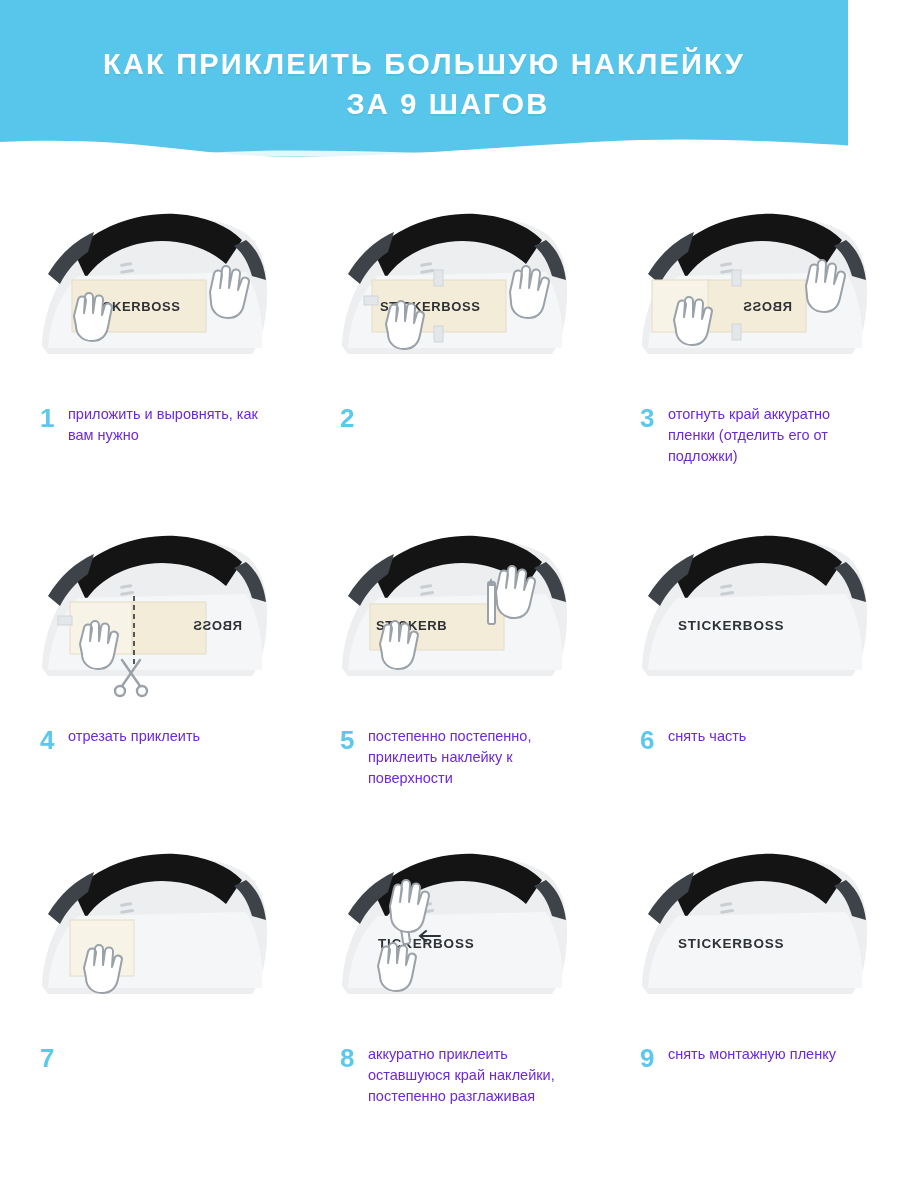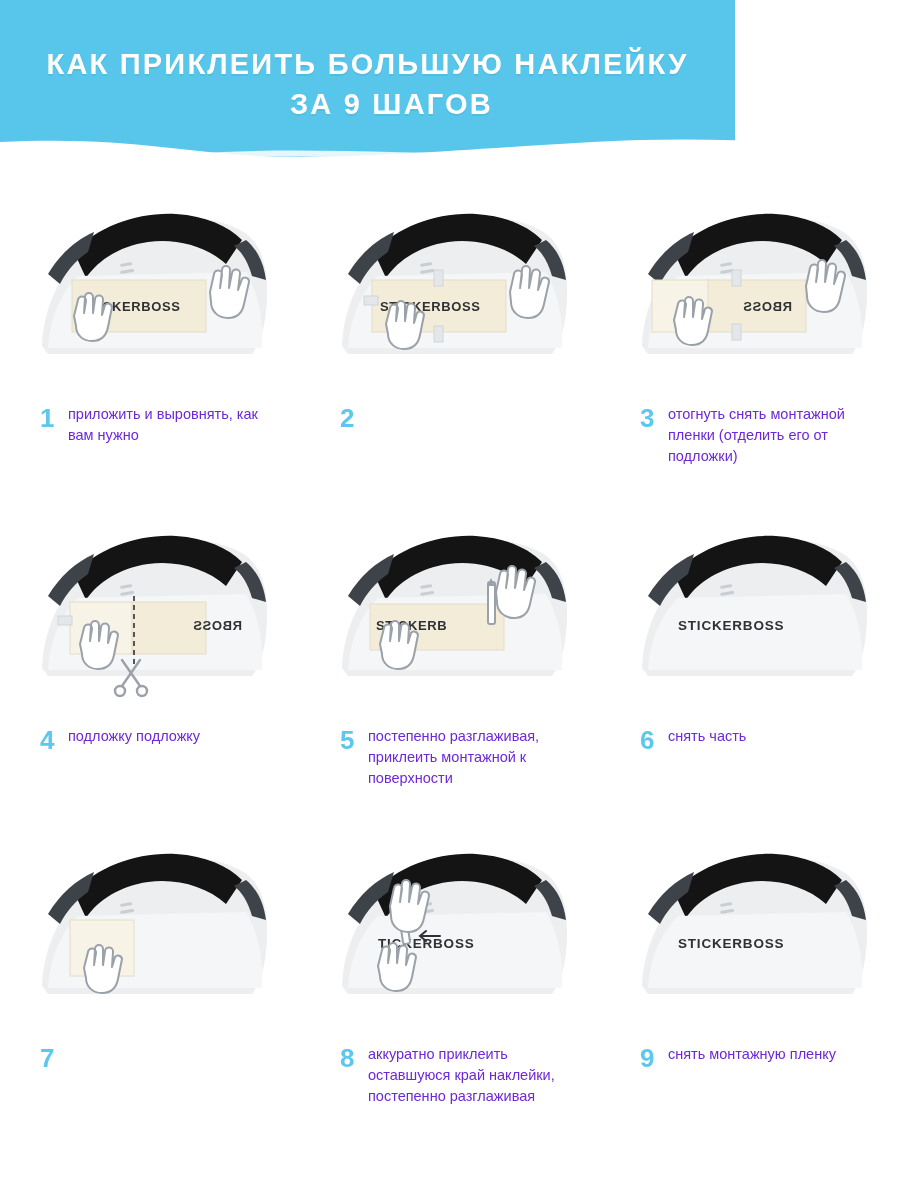--- a/index.html
+++ b/index.html
@@ -12,21 +12,21 @@
     height: 1200px;
     font-family: "Liberation Sans", sans-serif;
     color: #2b2b2b;
     overflow: hidden;
     position: relative;
   }
 
   
   .header {
     position: relative;
-    width: 735px;
+    width: 848px;
     height: 172px;
     background: #57c6ea;
     overflow: hidden;
   }
   .header-inner {
     padding-top: 44px;
     text-align: center;
   }
   .header-title {
     color: #ffffff;
@@ -199,21 +199,21 @@
           <g fill="#ffffff" stroke="#9aa1a8" stroke-width="2" stroke-linejoin="round">
             <path d="M60,124 l4,-16 a4,4 0 0 1 8,1 l-2,12 1,-16 a4,4 0 0 1 8,0 l0,16 2,-14 a4,4 0 0 1 8,1 l-1,15 3,-10 a4,4 0 0 1 7,2 l-4,20 c-2,10 -8,14 -16,14 c-9,0 -16,-6 -16,-15 z"></path>
           </g>
           <g fill="#ffffff" stroke="#9aa1a8" stroke-width="2" stroke-linejoin="round">
             <path d="M192,90 l4,-18 a4,4 0 0 1 8,1 l-2,13 2,-18 a4,4 0 0 1 8,0 l-1,18 3,-15 a4,4 0 0 1 8,1 l-2,16 4,-11 a4,4 0 0 1 7,3 l-5,22 c-2,10 -8,14 -16,14 c-10,0 -17,-7 -17,-16 z"></path>
           </g>
         </svg>
       </div>
       <div class="stepline">
         <span class="stepnum">3</span>
-        <span class="steptext">отогнуть снять монтажной пленки (отделить его от подложки)</span>
+        <span class="steptext">отогнуть край аккуратно пленки (отделить его от подложки)</span>
       </div>
     </div>
   </div>
 
   <div class="row row-2">
 
     <div class="cell">
       <div class="illus">
         <svg width="272" height="196" viewBox="0 0 272 196">
           <path d="M28,150 C30,96 62,48 112,30 C150,16 196,18 226,34 C250,46 256,78 252,116 C250,136 244,150 238,158 L34,158 Z" fill="#eceef0"></path>
@@ -238,21 +238,21 @@
             <circle cx="106" cy="173" r="5" fill="#ffffff"></circle>
             <circle cx="128" cy="173" r="5" fill="#ffffff"></circle>
           </g>
           <g fill="#ffffff" stroke="#9aa1a8" stroke-width="2" stroke-linejoin="round">
             <path d="M66,126 l4,-16 a4,4 0 0 1 8,1 l-2,12 1,-16 a4,4 0 0 1 8,0 l0,16 2,-14 a4,4 0 0 1 8,1 l-1,15 3,-10 a4,4 0 0 1 7,2 l-4,20 c-2,10 -8,14 -16,14 c-9,0 -16,-6 -16,-15 z"></path>
           </g>
         </svg>
       </div>
       <div class="stepline">
         <span class="stepnum">4</span>
-        <span class="steptext">подложку подложку</span>
+        <span class="steptext">отрезать приклеить</span>
       </div>
     </div>
 
     <div class="cell">
       <div class="illus">
         <svg width="272" height="196" viewBox="0 0 272 196">
           <path d="M28,150 C30,96 62,48 112,30 C150,16 196,18 226,34 C250,46 256,78 252,116 C250,136 244,150 238,158 L34,158 Z" fill="#eceef0"></path>
           <path d="M60,56 C84,30 124,16 162,18 C192,20 214,30 228,44 L212,68 C192,50 162,42 134,46 C106,50 84,64 72,82 Z" fill="#141414"></path>
           <path d="M34,78 C46,58 62,44 80,36 L74,56 C62,64 52,76 46,88 Z" fill="#3d4348"></path>
           <path d="M232,44 C244,54 250,68 252,84 L238,80 C234,66 228,56 220,50 Z" fill="#3d4348"></path>
@@ -273,21 +273,21 @@
           <g fill="#ffffff" stroke="#9aa1a8" stroke-width="2" stroke-linejoin="round">
             <path d="M182,74 l4,-18 a4,4 0 0 1 8,1 l-2,13 2,-18 a4,4 0 0 1 8,0 l-1,18 3,-15 a4,4 0 0 1 8,1 l-2,16 4,-11 a4,4 0 0 1 7,3 l-5,22 c-2,10 -8,14 -16,14 c-10,0 -17,-7 -17,-16 z"></path>
           </g>
           <g fill="#ffffff" stroke="#9aa1a8" stroke-width="2" stroke-linejoin="round">
             <path d="M66,126 l4,-16 a4,4 0 0 1 8,1 l-2,12 1,-16 a4,4 0 0 1 8,0 l0,16 2,-14 a4,4 0 0 1 8,1 l-1,15 3,-10 a4,4 0 0 1 7,2 l-4,20 c-2,10 -8,14 -16,14 c-9,0 -16,-6 -16,-15 z"></path>
           </g>
         </svg>
       </div>
       <div class="stepline">
         <span class="stepnum">5</span>
-        <span class="steptext">постепенно разглаживая, приклеить монтажной к поверхности</span>
+        <span class="steptext">постепенно постепенно, приклеить наклейку к поверхности</span>
       </div>
     </div>
 
     <div class="cell">
       <div class="illus">
         <svg width="272" height="196" viewBox="0 0 272 196">
           <path d="M28,150 C30,96 62,48 112,30 C150,16 196,18 226,34 C250,46 256,78 252,116 C250,136 244,150 238,158 L34,158 Z" fill="#eceef0"></path>
           <path d="M60,56 C84,30 124,16 162,18 C192,20 214,30 228,44 L212,68 C192,50 162,42 134,46 C106,50 84,64 72,82 Z" fill="#141414"></path>
           <path d="M34,78 C46,58 62,44 80,36 L74,56 C62,64 52,76 46,88 Z" fill="#3d4348"></path>
           <path d="M232,44 C244,54 250,68 252,84 L238,80 C234,66 228,56 220,50 Z" fill="#3d4348"></path>

